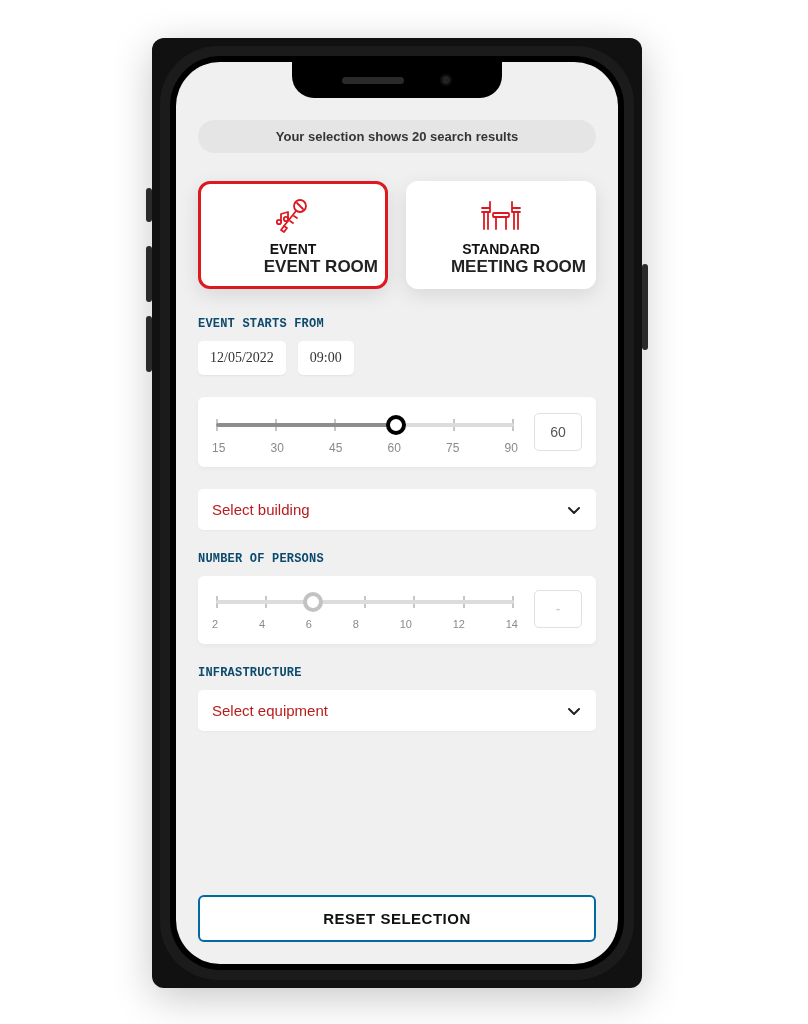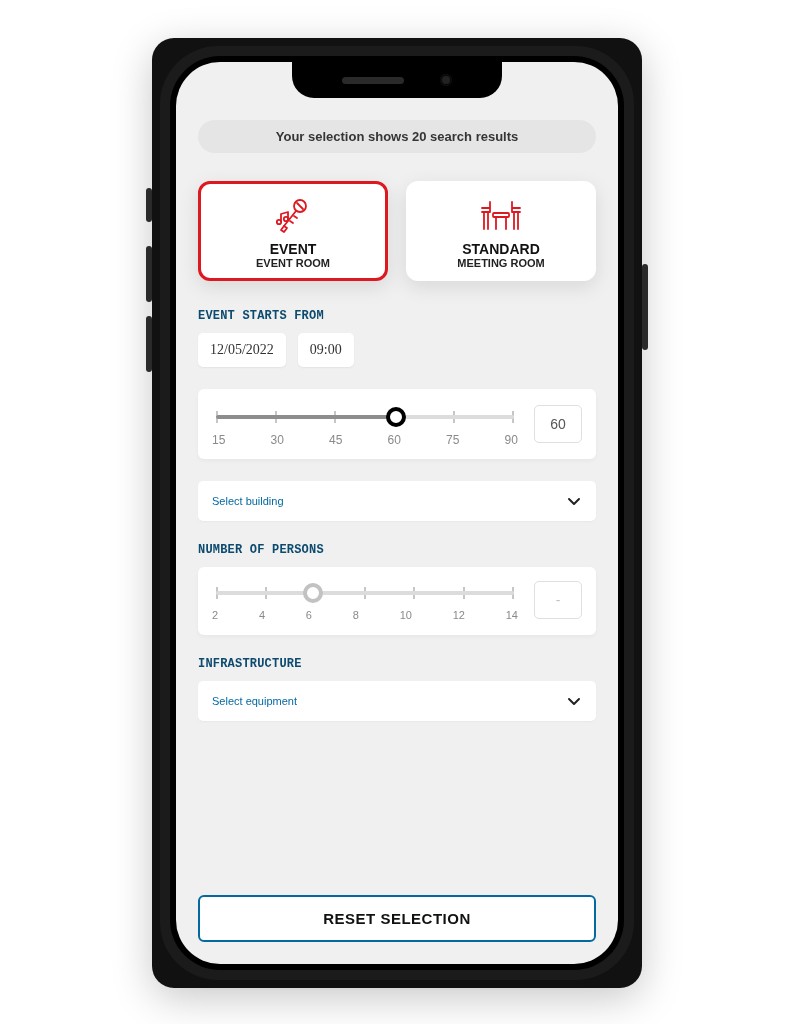--- a/index.html
+++ b/index.html
@@ -23,21 +23,21 @@
     overflow:hidden;
   }
 
   
   .phone{
     position:absolute;
     left:152px;  
     top:38px;
     width:490px;
     height:950px;
-    border-radius:22px;
+    border-radius:12px;
     background:var(--phone-black);
     box-shadow:0 10px 40px rgba(0,0,0,.22);
   }
   .phone::before{
     content:"";
     position:absolute;
     inset:8px;
     border-radius:58px;
     background:#1b1b1b;
   }
@@ -113,21 +113,21 @@
     box-sizing:border-box;
     text-align:center;
     box-shadow:0 6px 20px rgba(0,0,0,.10);
   }
   .card.selected{
     border:3px solid var(--red);
     padding:9px 7px 9px 7px; 
   }
   .card .icon{height:46px;display:flex;align-items:center;justify-content:center;margin-bottom:2px;}
   .card .title{font-weight:800;font-size:14px;color:#111;}
-  .card .subtitle{font-weight:700;font-size:11px;color:#222;}
+  .card .subtitle{font-weight:700;font-size:17px;color:#222;text-align:right;}
 
   .section-label{
     font-weight:800;
     font-size:12px;
     letter-spacing:.2px;
     color:#0c4a6e;
     margin-bottom:10px;
     font-family:Liberation Mono, monospace;
   }
   .section{margin-bottom:22px;}
@@ -195,21 +195,21 @@
   }
   .readout.muted{color:#c4c4c4;}
 
   .select-box{
     background:#ffffff;
     border-radius:5px;
     padding:12px 14px;
     display:flex;align-items:center;justify-content:space-between;
     box-shadow:0 1px 2px rgba(0,0,0,.04);
   }
-  .select-box .placeholder{color:#0369a1;font-size:11px;}
+  .select-box .placeholder{color:#b91c1c;font-size:15px;}
 
   .reset-btn{
     margin-top:auto;
     border:2px solid #0369a1;
     background:#ffffff;
     border-radius:6px;
     text-align:center;
     padding:13px;
     font-weight:800;
     font-size:15px;

